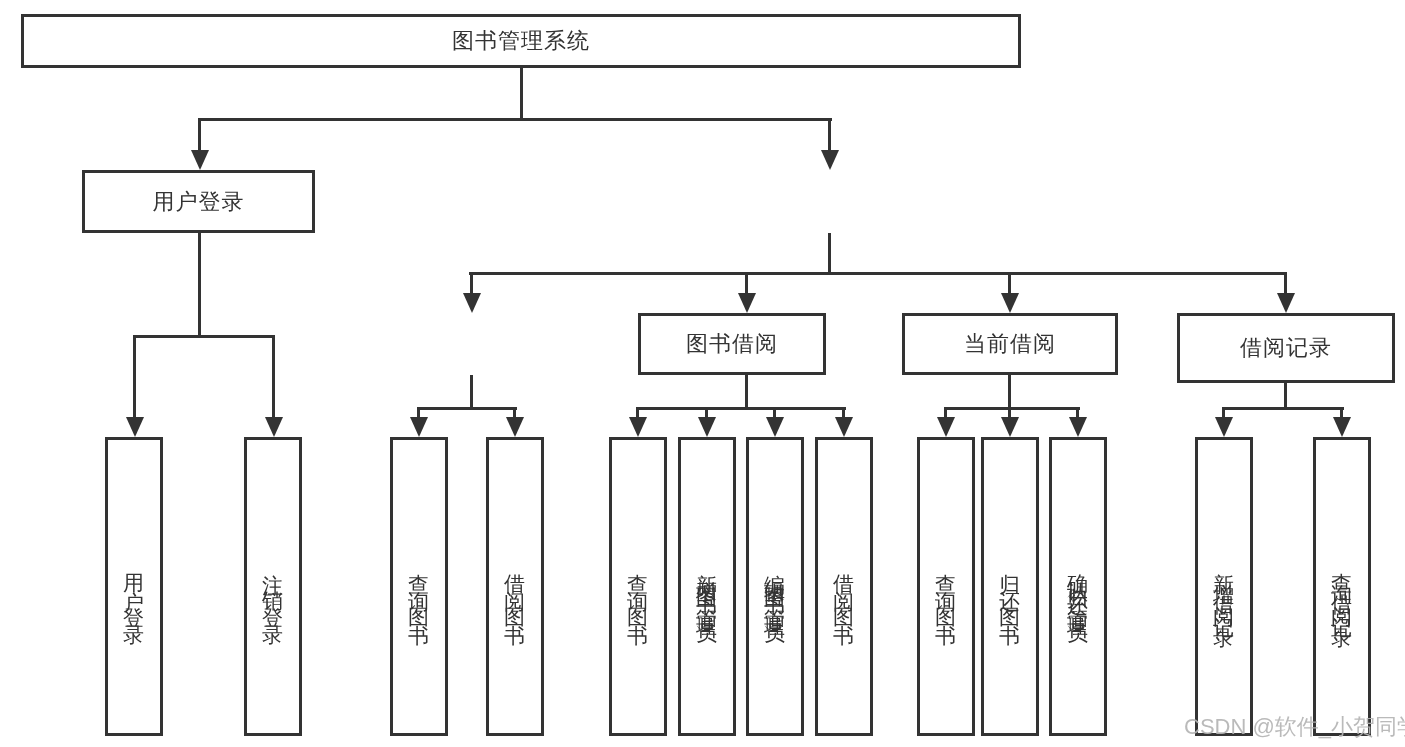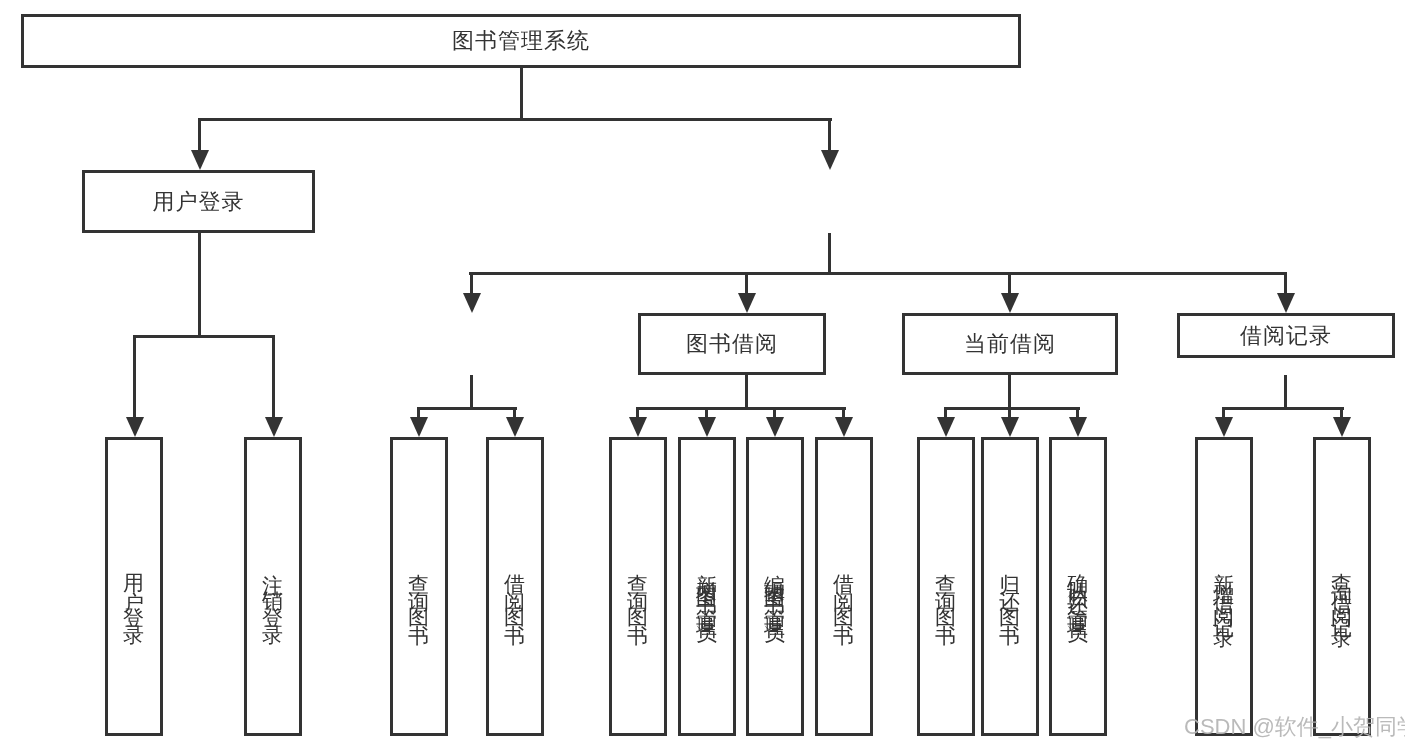--- a/index.html
+++ b/index.html
@@ -123,21 +123,21 @@
   <div class="ar" style="left:1215px;top:417px;"></div>
   <div class="vl" style="left:1340px;top:407px;height:12px;"></div>
   <div class="ar" style="left:1333px;top:417px;"></div>
 
   <div class="box" style="left:21px;top:14px;width:1000px;height:54px;">图书管理系统</div>
 
   <div class="box" style="left:82px;top:170px;width:233px;height:63px;">用户登录</div>
 
   <div class="box" style="left:638px;top:313px;width:188px;height:62px;">图书借阅</div>
   <div class="box" style="left:902px;top:313px;width:216px;height:62px;">当前借阅</div>
-  <div class="box" style="left:1177px;top:313px;width:218px;height:45px;">借阅记录</div>
+  <div class="box" style="left:1177px;top:313px;width:218px;height:70px;">借阅记录</div>
 
   <div class="leaf ls4" style="left:105px;">用户登录</div>
   <div class="leaf ls4" style="left:244px;">注销登录</div>
 
   <div class="leaf ls4" style="left:390px;">查询图书</div>
   <div class="leaf ls4" style="left:486px;">借阅图书</div>
 
   <div class="leaf ls4" style="left:609px;">查询图书</div>
   <div class="leaf ls9" style="left:678px;">新增图书（管理员）</div>
   <div class="leaf ls9" style="left:746px;">编辑图书（管理员）</div>

